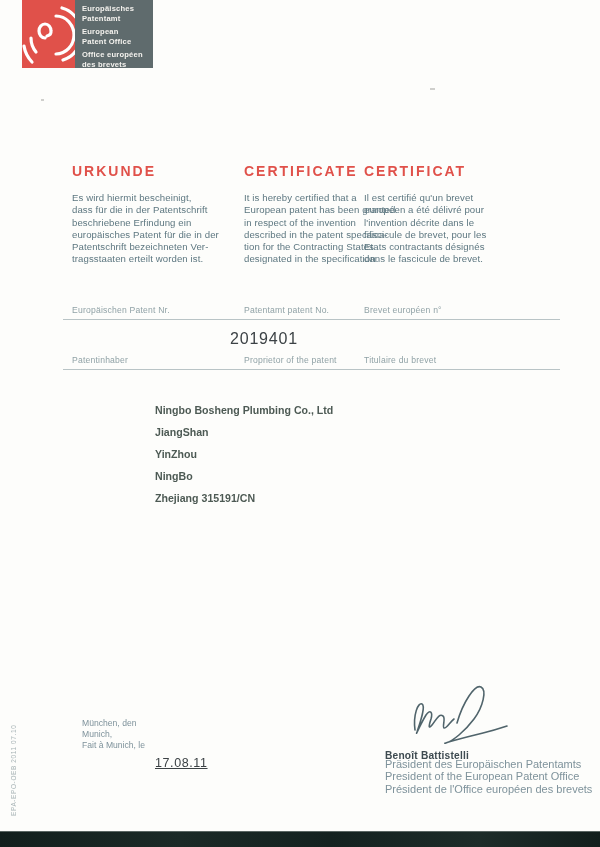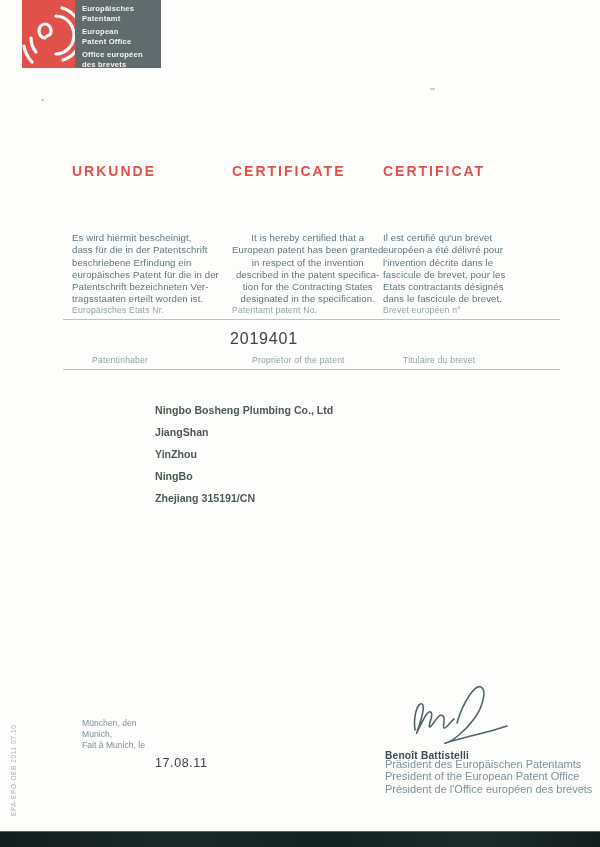--- a/index.html
+++ b/index.html
@@ -7,50 +7,50 @@
     width:600px;height:847px;position:relative;overflow:hidden;
     background:#fdfdfb;
     font-family:"Liberation Sans","DejaVu Sans",sans-serif;
     -webkit-font-smoothing:antialiased;
   }
   .abs{position:absolute;}
   .preline{white-space:pre-line;}
 
   
   .logo-red{left:22px;top:0;width:53px;height:68px;background:#e0514a;}
-  .logo-gray{left:75px;top:0;width:86px;height:68px;background:#5f6b6d;
+  .logo-gray{left:75px;top:0;width:78px;height:68px;background:#5f6b6d;
     color:#f4f2ee;font-size:7.6px;font-weight:bold;line-height:9.6px;
     padding:4px 8px 0 7px;box-sizing:border-box;}
   .org-name{margin-bottom:4px;letter-spacing:.2px;}
 
   
   .col-title{top:151px;color:#e0514a;font-size:14px;font-weight:bold;letter-spacing:2px;margin-top:12px;}
-  .c1{left:72px;} .c2{left:232px;text-align:center;} .c3{left:383px;}
+  .c1{left:72px;} .c2{left:244px;} .c3{left:364px;}
 
   
-  .para{top:192px;color:#5d7780;font-size:9.6px;line-height:12.3px;letter-spacing:.1px;margin-top:40px;}
+  .para{top:192px;color:#5d7780;font-size:9.6px;line-height:12.3px;letter-spacing:.1px;}
 
   
   .field-label{color:#90a2a6;font-size:8.6px;letter-spacing:.2px;}
-  .row1-label{top:305px;} .row2-label{top:355px;margin-left:20px;}
+  .row1-label{top:305px;} .row2-label{top:355px;}
   .rule{left:63px;width:497px;height:1px;background:#b9c4c6;}
   .rule1{top:319px;} .rule2{top:369px;}
 
   .patent-number{left:230px;top:330px;color:#3c4245;font-size:16px;letter-spacing:.8px;}
 
   .proprietor{left:155px;top:399px;color:#4d5a54;font-size:10.6px;line-height:22px;font-weight:bold;}
 
   
   .signature-svg{left:403px;top:680px;width:122px;height:72px;}
   .signer-name{left:385px;top:742px;color:#3d4a50;font-size:10.2px;font-weight:bold;letter-spacing:.2px;margin-top:8px;}
   .signer-titles{left:385px;top:758px;color:#7e929b;font-size:11px;line-height:12.4px;}
 
   
   .place{left:82px;top:718px;color:#7e929b;font-size:8.6px;line-height:11px;}
-  .date{left:155px;top:756px;color:#3c4245;font-size:12.5px;letter-spacing:.6px;}
+  .date{left:155px;top:756px;color:#3c4245;font-size:12.5px;letter-spacing:.6px;text-decoration:underline;}
 
   
   .form-number{
     left:10px;top:816px;color:#a9b5b7;font-size:6.5px;letter-spacing:.6px;
     transform:rotate(-90deg);transform-origin:left top;white-space:nowrap;
   }
 
   
   .artifact{background:#cfcfcc;height:2px;}
   .artifact-a{left:430px;top:88px;width:5px;}
@@ -103,21 +103,21 @@
 described in the patent specifica-
 tion for the Contracting States
 designated in the specification.</div>
 <div class="abs para preline c3">Il est certifié qu'un brevet
 européen a été délivré pour
 l'invention décrite dans le
 fascicule de brevet, pour les
 Etats contractants désignés
 dans le fascicule de brevet.</div>
 
-<div class="abs field-label row1-label c1">Europäisches Etats Nr.</div>
+<div class="abs field-label row1-label c1">Europäischen Patent Nr.</div>
 <div class="abs field-label row1-label c2">Patentamt patent No.</div>
 <div class="abs field-label row1-label c3">Brevet européen n°</div>
 <div class="abs rule rule1"></div>
 <div class="abs patent-number">2019401</div>
 
 <div class="abs field-label row2-label c1">Patentinhaber</div>
 <div class="abs field-label row2-label c2">Proprietor of the patent</div>
 <div class="abs field-label row2-label c3">Titulaire du brevet</div>
 <div class="abs rule rule2"></div>
 <div class="abs proprietor preline">Ningbo Bosheng Plumbing Co., Ltd

